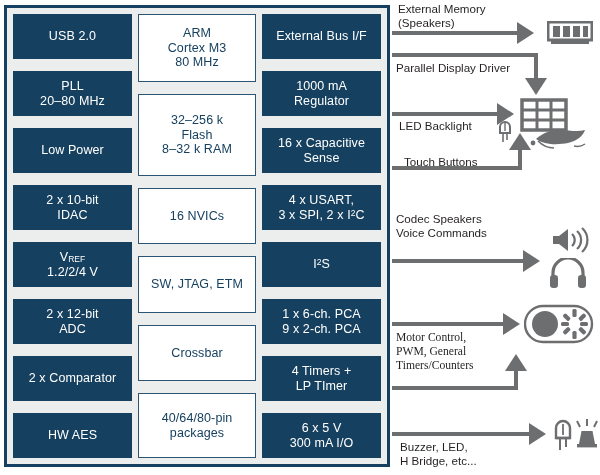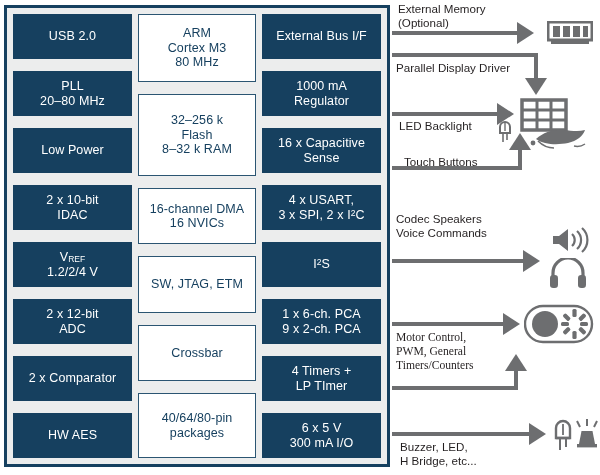--- a/index.html
+++ b/index.html
@@ -154,21 +154,20 @@
         </div>
         <div class="blk light" style="height:89px">
           <div>
               <span>32–256 k</span>
               <span>Flash</span>
               <span>8–32 k RAM</span>
             </div>
         </div>
         <div class="blk light" style="height:61px">
           <div>
-              <span>16-channel DMA</span>
               <span>16 NVICs</span>
             </div>
         </div>
         <div class="blk light" style="height:61px">
           <div>
               <span>SW, JTAG, ETM</span>
             </div>
         </div>
         <div class="blk light" style="height:61px">
           <div>
@@ -229,21 +228,21 @@
               <span>6 x 5 V</span>
               <span>300 mA I/O</span>
             </div>
         </div>
       </div>
 
     </div>
   </div>
 
   <div class="rlabel center" style="left:398px;top:2px;width:160px;">
-    <span>External Memory</span><br><span>(Optional)</span>
+    <span>External Memory</span><br><span>(Speakers)</span>
   </div>
   <div class="wire hline" style="left:392px;top:31px;width:126px;"></div>
   <div class="arrow-r" style="left:517px;top:22px;"></div>
   <div class="icon" style="left:547px;top:21px;">
     <svg width="46" height="26" viewBox="0 0 46 26">
       <rect x="1" y="1" width="44" height="18" fill="none" stroke="#6d6e70" stroke-width="3"></rect>
       <rect x="6" y="5" width="7" height="11" fill="#6d6e70"></rect>
       <rect x="16" y="5" width="7" height="11" fill="#6d6e70"></rect>
       <rect x="26" y="5" width="7" height="11" fill="#6d6e70"></rect>
       <rect x="36" y="5" width="5" height="11" fill="#6d6e70"></rect>

